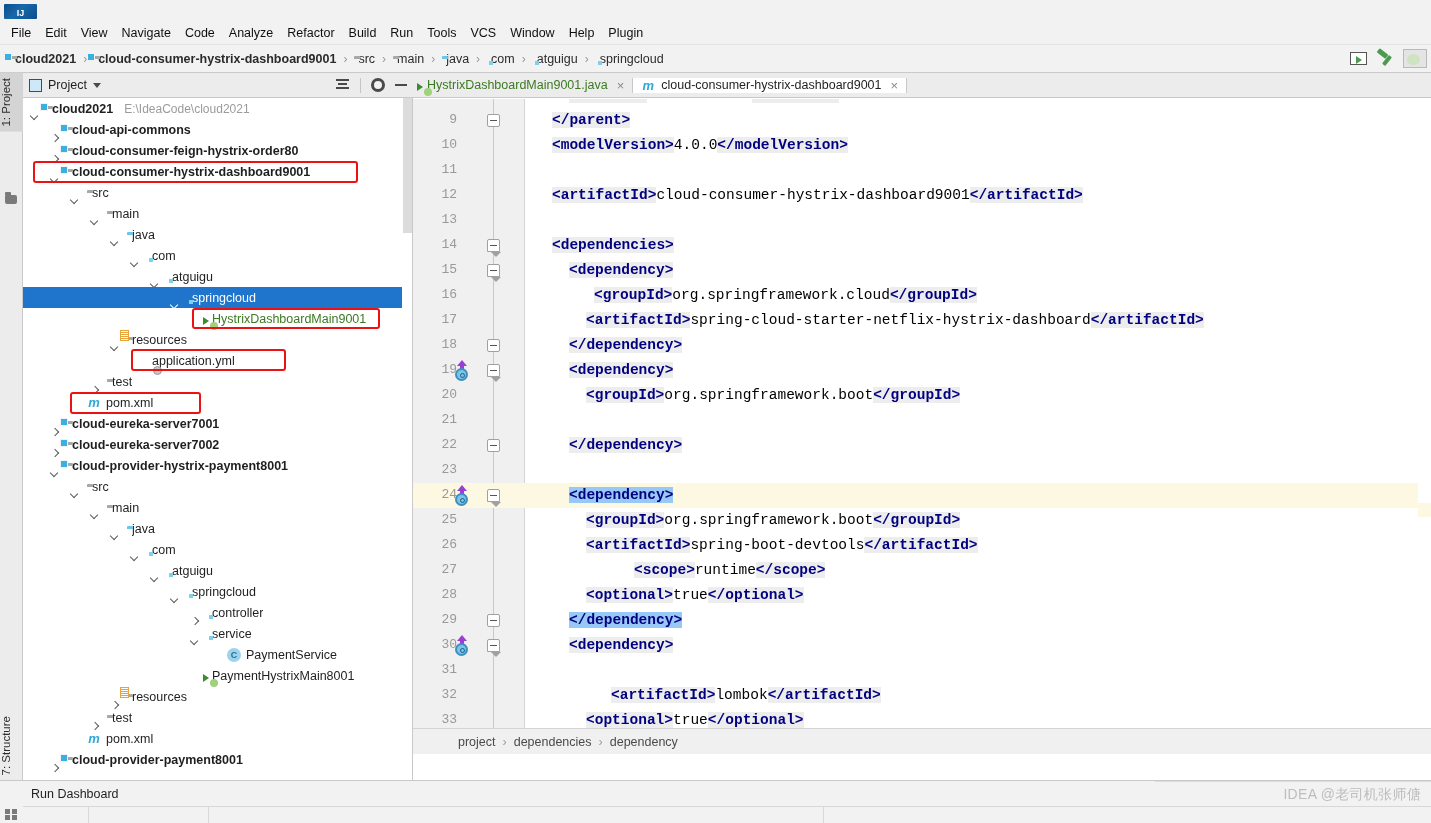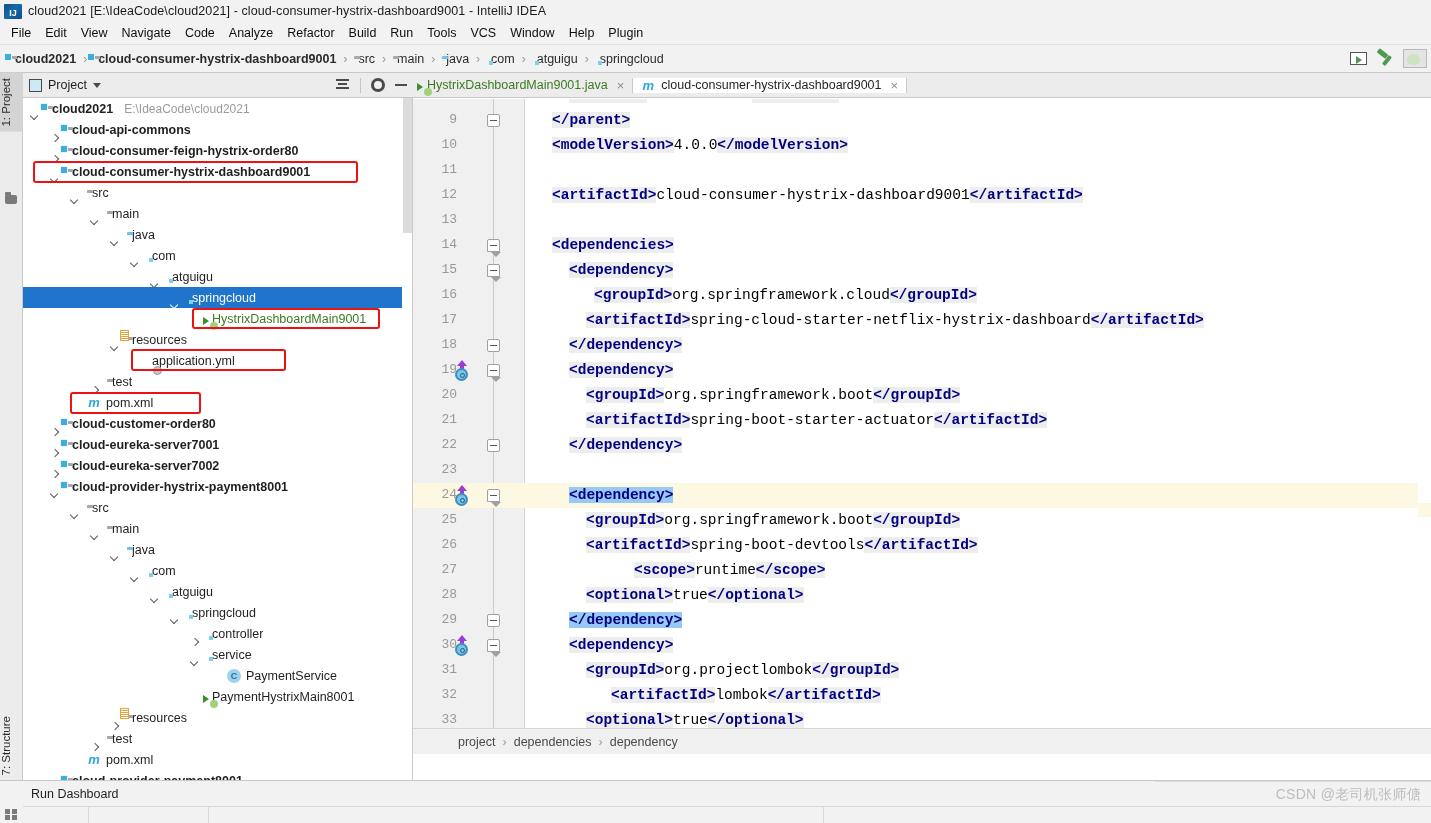--- a/index.html
+++ b/index.html
@@ -19,21 +19,21 @@
 
   
   .titlebar {
     position: absolute; left: 0; top: 0; width: 1431px; height: 22px;
     background: #f2f2f2;
     display: flex; align-items: center; gap: 6px;
     padding-left: 4px;
     font-size: 12px; color: #1a1a1a;
   }
   .ij-logo {
-    width: 18px; height: 15px;
+    width: 33px; height: 15px;
     background: linear-gradient(135deg,#0d4d8c 0%, #1769aa 45%, #0d4d8c 100%);
     color: #fff; font-size: 9px; font-weight: bold;
     display: flex; align-items: flex-end; justify-content: center;
     line-height: 1; padding-bottom: 1px;
     border-radius: 1px;
   }
   .title-text { font-size: 12.5px; letter-spacing: 0.1px; }
 
   
   .menubar {
@@ -381,21 +381,20 @@
   }
   .minus-ic{ width:12px;height:1.8px;background:#4a4a4a; }
 </style>
 </head>
 <body>
 
 <div id="app">
 
   <div class="titlebar">
     <div class="ij-logo">IJ</div>
-    <div class="title-text">cloud2021 [E:\IdeaCode\cloud2021] - cloud-consumer-hystrix-dashboard9001 - IntelliJ IDEA</div>
   </div>
 
   <div class="menubar" id="menubar">
       <div class="menu-item">File</div>
       <div class="menu-item">Edit</div>
       <div class="menu-item">View</div>
       <div class="menu-item">Navigate</div>
       <div class="menu-item">Code</div>
       <div class="menu-item">Analyze</div>
       <div class="menu-item">Refactor</div>
@@ -557,25 +556,20 @@
           <span class="lbl">test</span>
         </div>
         <div class="row" style="padding-left: 46px;">
           <span class="arrow-space"></span>
           <span class="maven-ic">m</span>
           <span class="lbl">pom.xml</span>
         </div>
         <div class="row" style="padding-left: 26px;">
           <span class="chev"></span>
           <span class="ic"><span class="folder mod"></span></span>
-          <span class="lbl bold">cloud-customer-order80</span>
-        </div>
-        <div class="row" style="padding-left: 26px;">
-          <span class="chev"></span>
-          <span class="ic"><span class="folder mod"></span></span>
           <span class="lbl bold">cloud-eureka-server7001</span>
         </div>
         <div class="row" style="padding-left: 26px;">
           <span class="chev"></span>
           <span class="ic"><span class="folder mod"></span></span>
           <span class="lbl bold">cloud-eureka-server7002</span>
         </div>
         <div class="row" style="padding-left: 26px;">
           <span class="chev open"></span>
           <span class="ic"><span class="folder mod"></span></span>
@@ -794,31 +788,29 @@
           <div class="cline" style="top: 59px;"><span class="code-indent" style="width: 10px;"></span></div>
           <div class="cline" style="top: 84px;"><span class="code-indent" style="width: 27px;"></span><span class="tag">&lt;artifactId&gt;</span><span class="txt">cloud-consumer-hystrix-dashboard9001</span><span class="tag">&lt;/artifactId&gt;</span></div>
           <div class="cline" style="top: 109px;"><span class="code-indent" style="width: 10px;"></span></div>
           <div class="cline" style="top: 134px;"><span class="code-indent" style="width: 27px;"></span><span class="tag">&lt;dependencies&gt;</span></div>
           <div class="cline" style="top: 159px;"><span class="code-indent" style="width: 44px;"></span><span class="tag">&lt;dependency&gt;</span></div>
           <div class="cline" style="top: 184px; margin-left: 8px;"><span class="code-indent" style="width: 61px;"></span><span class="tag">&lt;groupId&gt;</span><span class="txt">org.springframework.cloud</span><span class="tag">&lt;/groupId&gt;</span></div>
           <div class="cline" style="top: 209px;"><span class="code-indent" style="width: 61px;"></span><span class="tag">&lt;artifactId&gt;</span><span class="txt">spring-cloud-starter-netflix-hystrix-dashboard</span><span class="tag">&lt;/artifactId&gt;</span></div>
           <div class="cline" style="top: 234px;"><span class="code-indent" style="width: 44px;"></span><span class="tag">&lt;/dependency&gt;</span></div>
           <div class="cline" style="top: 259px;"><span class="code-indent" style="width: 44px;"></span><span class="tag">&lt;dependency&gt;</span></div>
           <div class="cline" style="top: 284px;"><span class="code-indent" style="width: 61px;"></span><span class="tag">&lt;groupId&gt;</span><span class="txt">org.springframework.boot</span><span class="tag">&lt;/groupId&gt;</span></div>
-          <div class="cline" style="top: 309px;"><span class="code-indent" style="width: 61px;"></span><span class="tag">&lt;artifactId&gt;</span><span class="txt">spring-boot-starter-actuator</span><span class="tag">&lt;/artifactId&gt;</span></div>
           <div class="cline" style="top: 334px;"><span class="code-indent" style="width: 44px;"></span><span class="tag">&lt;/dependency&gt;</span></div>
           <div class="cline" style="top: 359px;"><span class="code-indent" style="width: 10px;"></span></div>
           <div class="cline curr" style="top: 384px;"><span class="code-indent" style="width: 44px;"></span><span class="tag sel">&lt;dependency&gt;</span></div>
           <div class="cline" style="top: 409px;"><span class="code-indent" style="width: 61px;"></span><span class="tag">&lt;groupId&gt;</span><span class="txt">org.springframework.boot</span><span class="tag">&lt;/groupId&gt;</span></div>
           <div class="cline" style="top: 434px;"><span class="code-indent" style="width: 61px;"></span><span class="tag">&lt;artifactId&gt;</span><span class="txt">spring-boot-devtools</span><span class="tag">&lt;/artifactId&gt;</span></div>
           <div class="cline" style="top: 459px; margin-left: 48px;"><span class="code-indent" style="width: 61px;"></span><span class="tag">&lt;scope&gt;</span><span class="txt">runtime</span><span class="tag">&lt;/scope&gt;</span></div>
           <div class="cline" style="top: 484px;"><span class="code-indent" style="width: 61px;"></span><span class="tag">&lt;optional&gt;</span><span class="txt">true</span><span class="tag">&lt;/optional&gt;</span></div>
           <div class="cline" style="top: 509px;"><span class="code-indent" style="width: 44px;"></span><span class="tag sel">&lt;/dependency&gt;</span></div>
           <div class="cline" style="top: 534px;"><span class="code-indent" style="width: 44px;"></span><span class="tag">&lt;dependency&gt;</span></div>
-          <div class="cline" style="top: 559px;"><span class="code-indent" style="width: 61px;"></span><span class="tag">&lt;groupId&gt;</span><span class="txt">org.projectlombok</span><span class="tag">&lt;/groupId&gt;</span></div>
           <div class="cline" style="top: 584px; padding-left: 25px;"><span class="code-indent" style="width: 61px;"></span><span class="tag">&lt;artifactId&gt;</span><span class="txt">lombok</span><span class="tag">&lt;/artifactId&gt;</span></div>
           <div class="cline" style="top: 609px;"><span class="code-indent" style="width: 61px;"></span><span class="tag">&lt;optional&gt;</span><span class="txt">true</span><span class="tag">&lt;/optional&gt;</span></div>
           <div class="cline" style="top: 634px;"><span class="code-indent" style="width: 44px;"></span><span class="tag">&lt;/dependency&gt;</span></div>
         </div>
       <div class="ed-scrollbar">
         <div class="ed-marker" style="top:404px;"></div>
       </div>
     </div>
 
     <div class="breadcrumbbar" id="bcbar">
@@ -837,15 +829,15 @@
     </div>
     <div class="statusline">
       <div class="status-divider" style="left:65px;"></div>
       <div class="status-divider" style="left:185px;"></div>
       <div class="status-divider" style="left:800px;"></div>
     </div>
     <div class="bottomleft-icon" style="top:28px;"></div>
   </div>
 
   <div class="wm-line"></div>
-  <div class="watermark">CSDN @老司机张师傏</div>
+  <div class="watermark">IDEA @老司机张师傏</div>
 
 </div>
 
 </body></html>

